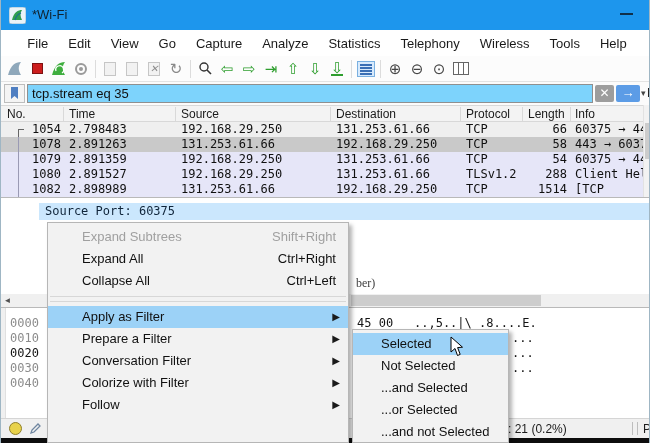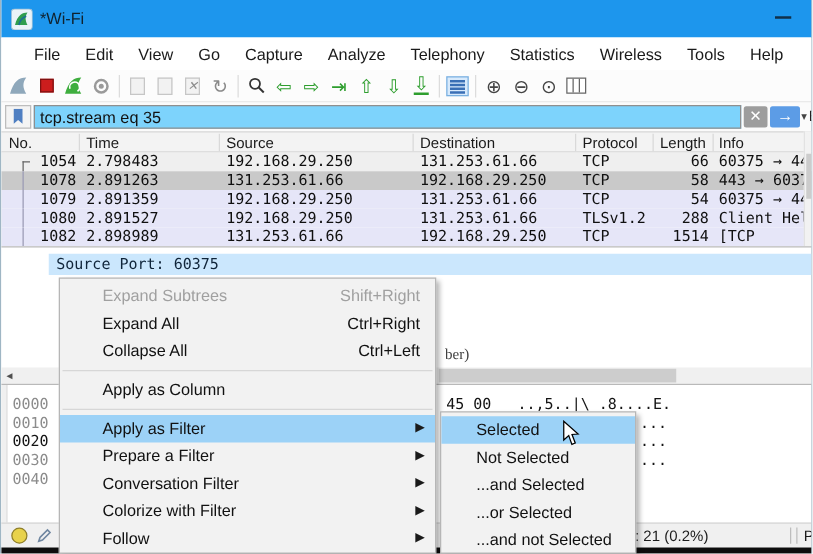--- a/index.html
+++ b/index.html
@@ -137,22 +137,22 @@
     <div class="min-btn"></div>
   </div>
 
   <div class="menubar">
     <span>File</span>
     <span>Edit</span>
     <span>View</span>
     <span>Go</span>
     <span>Capture</span>
     <span>Analyze</span>
+    <span>Statistics</span>
     <span>Telephony</span>
-    <span>Statistics</span>
     <span>Wireless</span>
     <span>Tools</span>
     <span>Help</span>
   </div>
 
   <div class="toolbar">
     <span class="tbi">
       <svg width="16" height="15" viewBox="0 0 16 15">
           <path d="M1,14 C4,4 8,1 14,1 C11,5 11,9 14,14 Z" fill="#8fa8bb"></path>
         </svg>
@@ -341,23 +341,20 @@
     <div class="mi dis">
       <span class="sc">Shift+Right</span><span>Expand Subtrees</span>
     </div>
     <div class="mi">
       <span class="sc">Ctrl+Right</span><span>Expand All</span>
     </div>
     <div class="mi">
       <span class="sc">Ctrl+Left</span><span>Collapse All</span>
     </div>
     <div class="mi-sep"></div>
-    <div class="mi">
-      <span>Apply as Column</span>
-    </div>
     <div class="mi-sep"></div>
     <div class="mi hl">
       <span>Apply as Filter</span>
       <span class="arrow">▶</span>
     </div>
     <div class="mi">
       <span>Prepare a Filter</span>
       <span class="arrow">▶</span>
     </div>
     <div class="mi">

